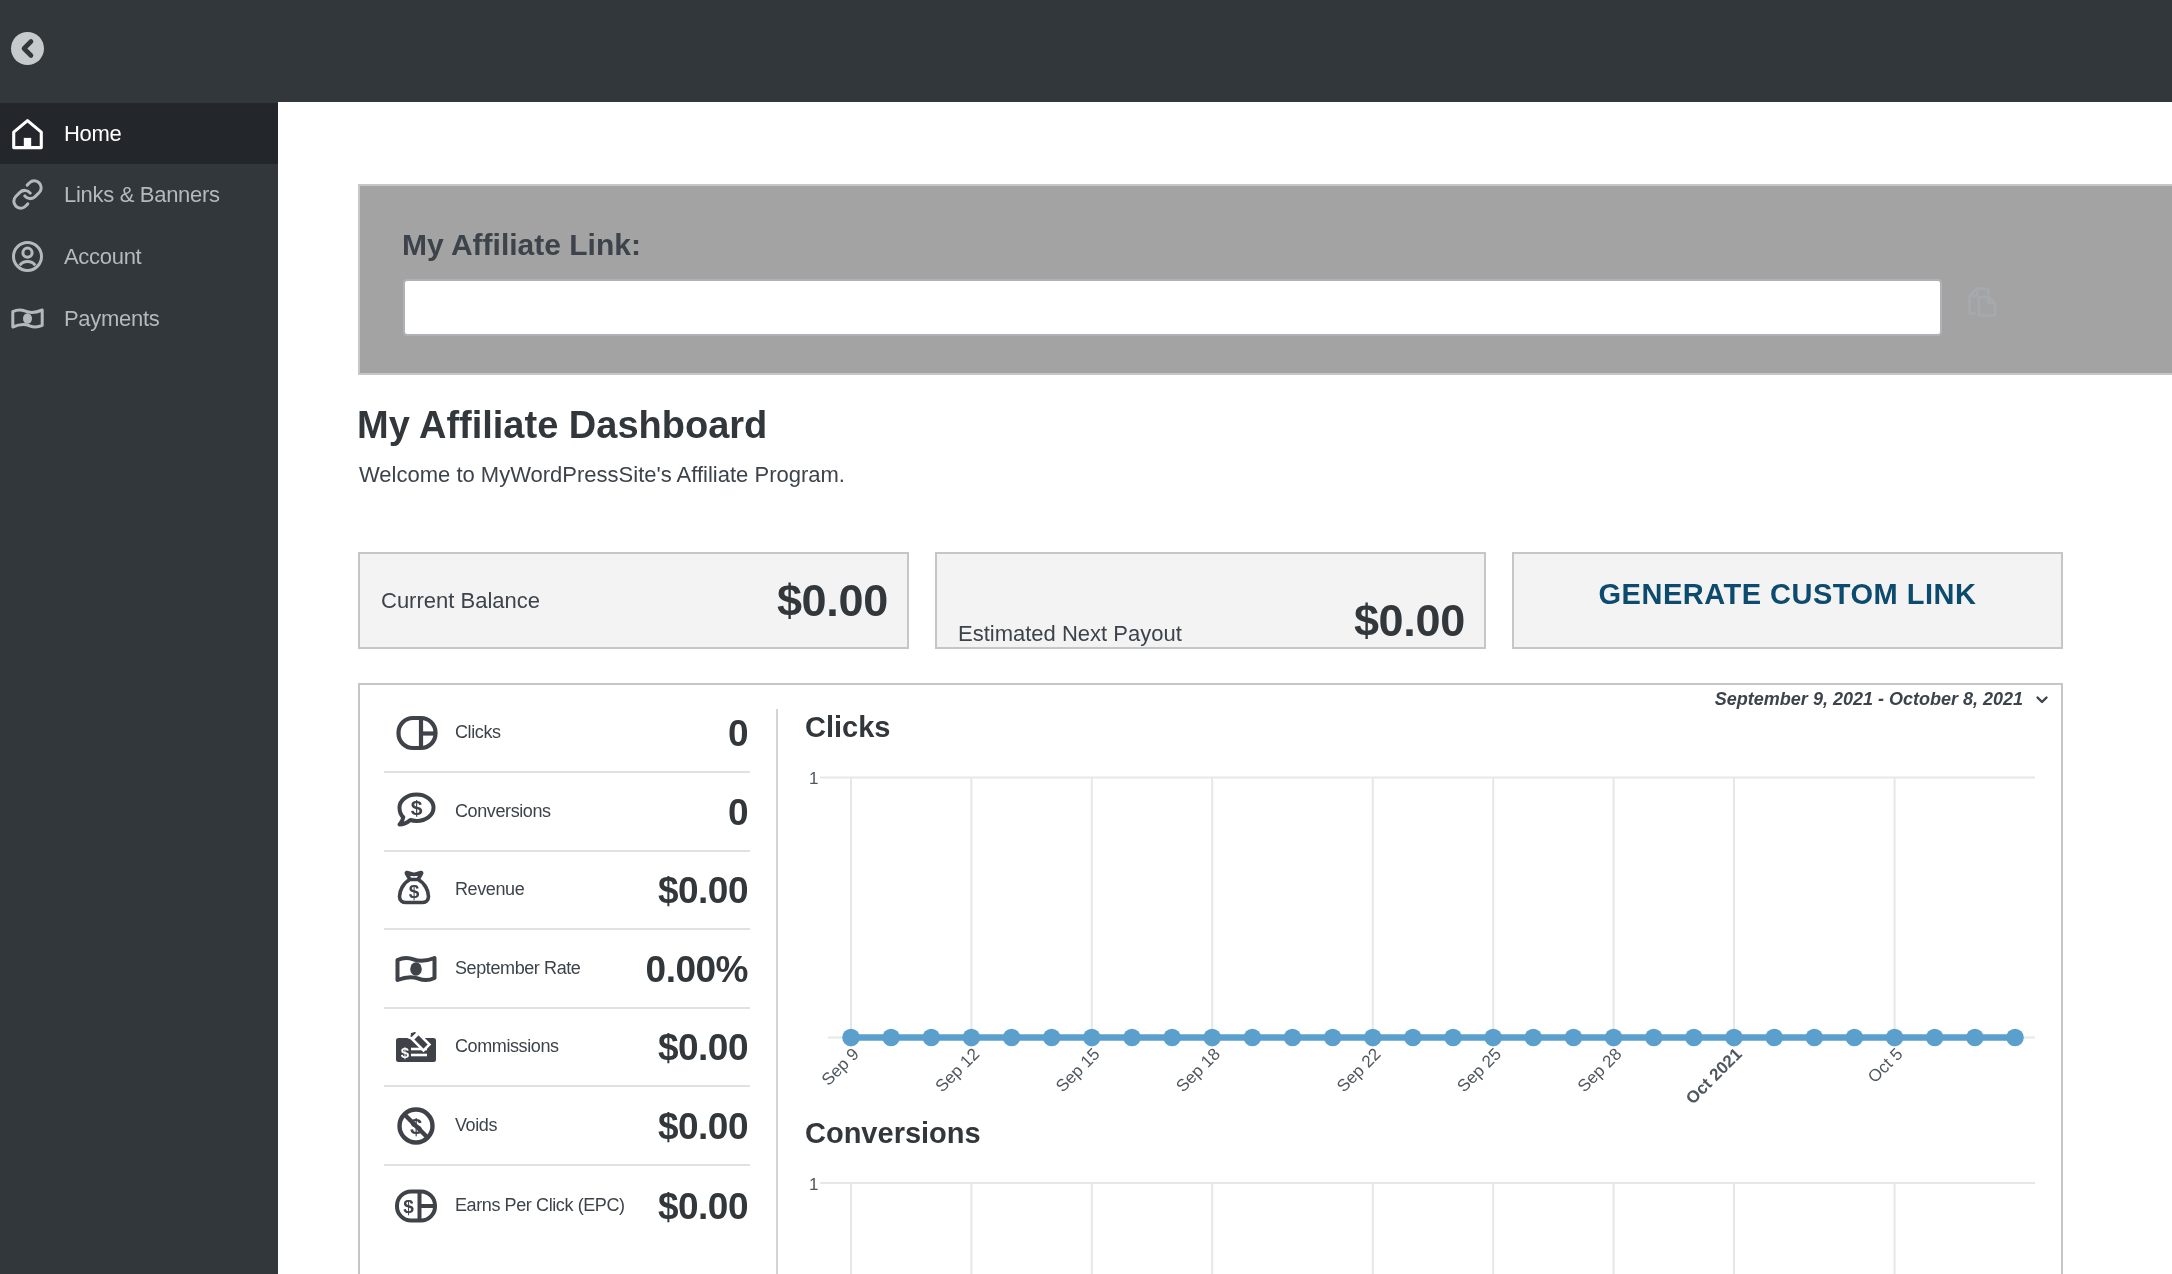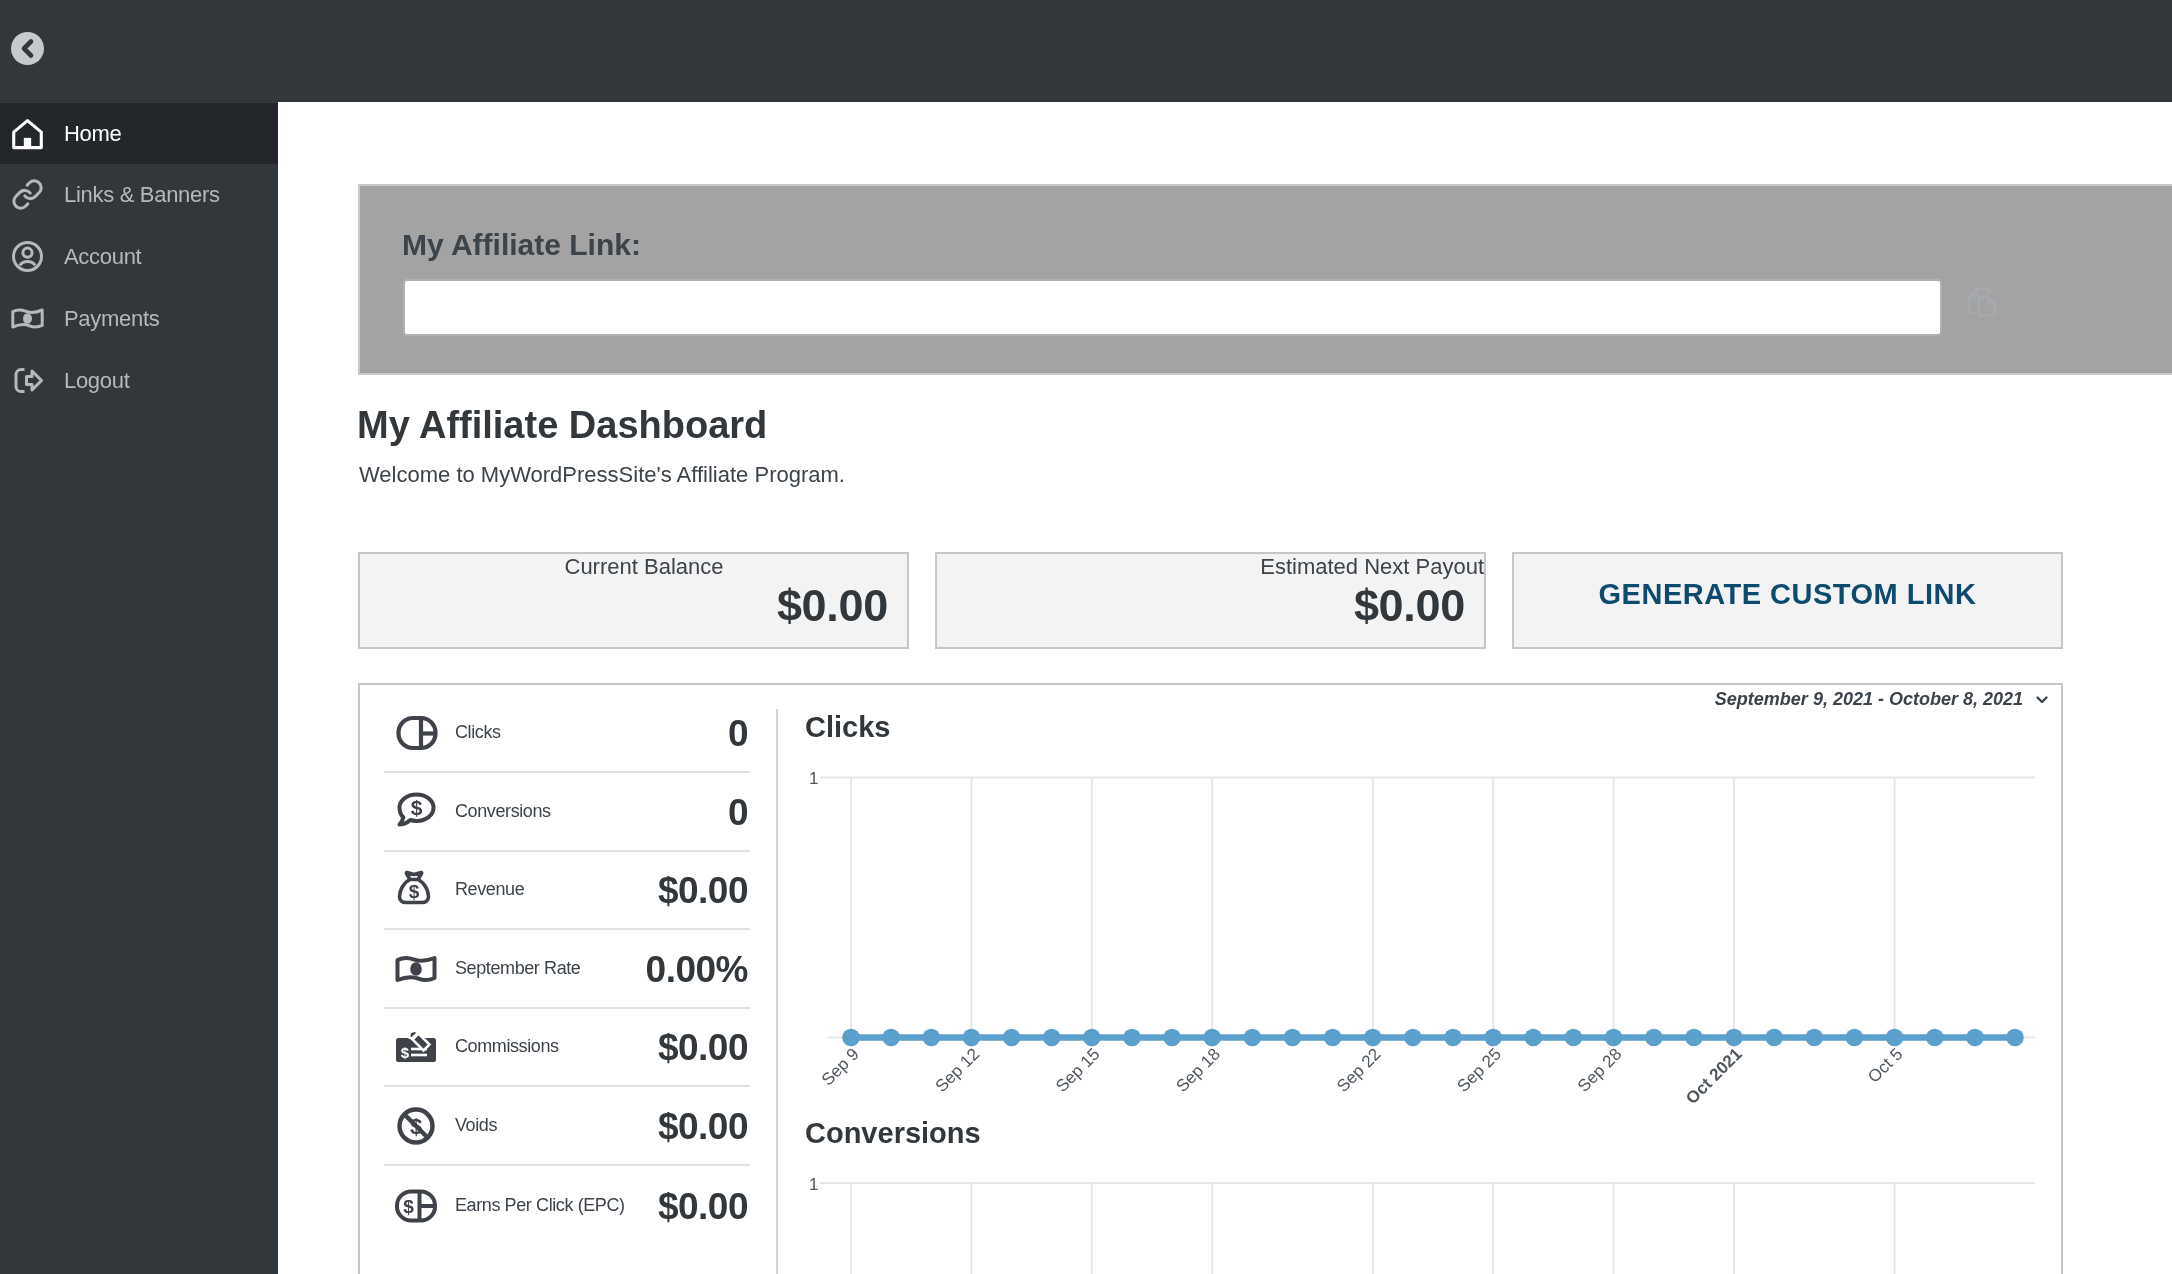--- a/index.html
+++ b/index.html
@@ -25,21 +25,21 @@
     background:#fff; border:2px solid #aeb2b6; border-radius:4px; }
   #linkbox .close { position:absolute; right:12px; top:12px; }
   #linkbox .copy { position:absolute; left:1605px; top:99px; }
 
   
   #h1 { position:absolute; left:357px; top:404px; font-size:38px; font-weight:bold; color:#32373c; }
   #welcome { position:absolute; left:359px; top:462px; font-size:22px; color:#3c434a; }
 
   
   .sumbox { position:absolute; top:552px; width:551px; height:97px; background:#f3f3f4;
-    border:2px solid #c5c6c8; display:flex; align-items:center;flex-direction:column; }
+    border:2px solid #c5c6c8; display:flex; align-items:center; }
   .sumbox .sl { margin-left:21px; font-size:22px; color:#3c434a; }
   .sumbox .sv { margin-left:auto; margin-right:19px; font-size:45px; letter-spacing:-0.3px; font-weight:bold; color:#32373c; }
   #box1 { left:358px; }
   #box2 { left:935px;align-items:flex-end; }
   #box3 { left:1512px; justify-content:center; font-size:29px; font-weight:bold; color:#0c4a6e;
     letter-spacing:0.5px; padding-bottom:12px; }
 
   
   #panel { position:absolute; left:358px; top:683px; width:1705px; height:600px;
     background:#fff; border:2px solid #c5c6c8; border-bottom:none; }
@@ -101,31 +101,20 @@
       <span class="lbl">Account</span>
   </div>
   <div class="mitem" style="top:186px;">
     <span class="ic">
       <svg width="33" height="33" viewBox="0 0 33 33">
           <path d="M1.8 9.6 C6.5 7.4 10.8 7.7 14.4 9.2 C18.6 10.9 24.6 10.8 31.2 8 L31.2 23.4 C26.5 25.6 22.2 25.3 18.6 23.8 C14.4 22.1 8.4 22.2 1.8 25 Z" fill="none" stroke="#b4b9be" stroke-width="3" stroke-linejoin="round"></path>
           <ellipse cx="16.5" cy="16.5" rx="4.5" ry="5.3" fill="#b4b9be"></ellipse>
         </svg>
     </span>
       <span class="lbl">Payments</span>
-  </div>
-  <div class="mitem" style="top:248px;">
-    <span class="ic">
-      <svg width="33" height="33" viewBox="0 0 33 33">
-          <g fill="none" stroke="#b4b9be" stroke-width="3" stroke-linejoin="round">
-            <path d="M13.5 5.5 H10 a5 5 0 0 0 -5 5 v12 a5 5 0 0 0 5 5 h3.5"></path>
-            <path d="M15.5 12.6 h5.5 v-5.6 l9.5 9.5 -9.5 9.5 v-5.6 h-5.5 Z"></path>
-          </g>
-        </svg>
-    </span>
-      <span class="lbl">Logout</span>
   </div>
 </div>
 
 <div id="linkbox">
   <span class="title">My Affiliate Link:</span>
   <input type="text" style="">
   <span class="close">
     <svg width="16" height="16" viewBox="0 0 16 16">
         <g stroke="#33383d" stroke-width="4.6">
           <line x1="2" y1="2" x2="14" y2="14"></line>

